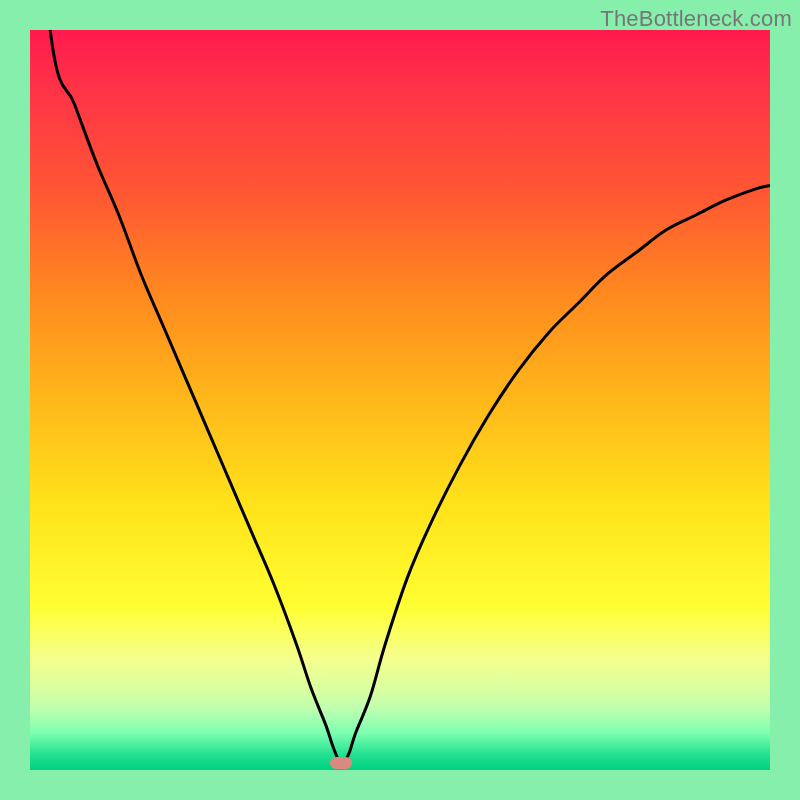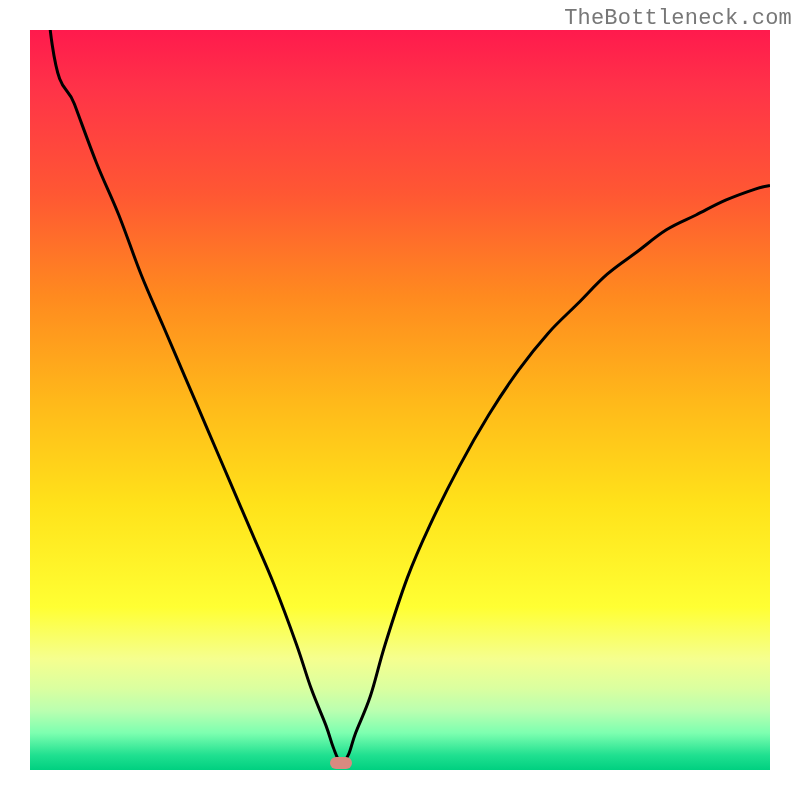--- a/index.html
+++ b/index.html
@@ -10,22 +10,21 @@
     height: 800px;
     overflow: hidden;
     font-family: Arial, Helvetica, sans-serif;
   }
   .frame {
     position: absolute;
     left: 0;
     top: 0;
     width: 800px;
     height: 800px;
-    background: #ffffff;
-    font-family: Liberation Mono, monospace;
+    background: #86efac;
   }
   .plot-area {
     position: absolute;
     left: 30px;
     top: 30px;
     width: 740px;
     height: 740px;
   }
   .gradient-bg {
     position: absolute;

